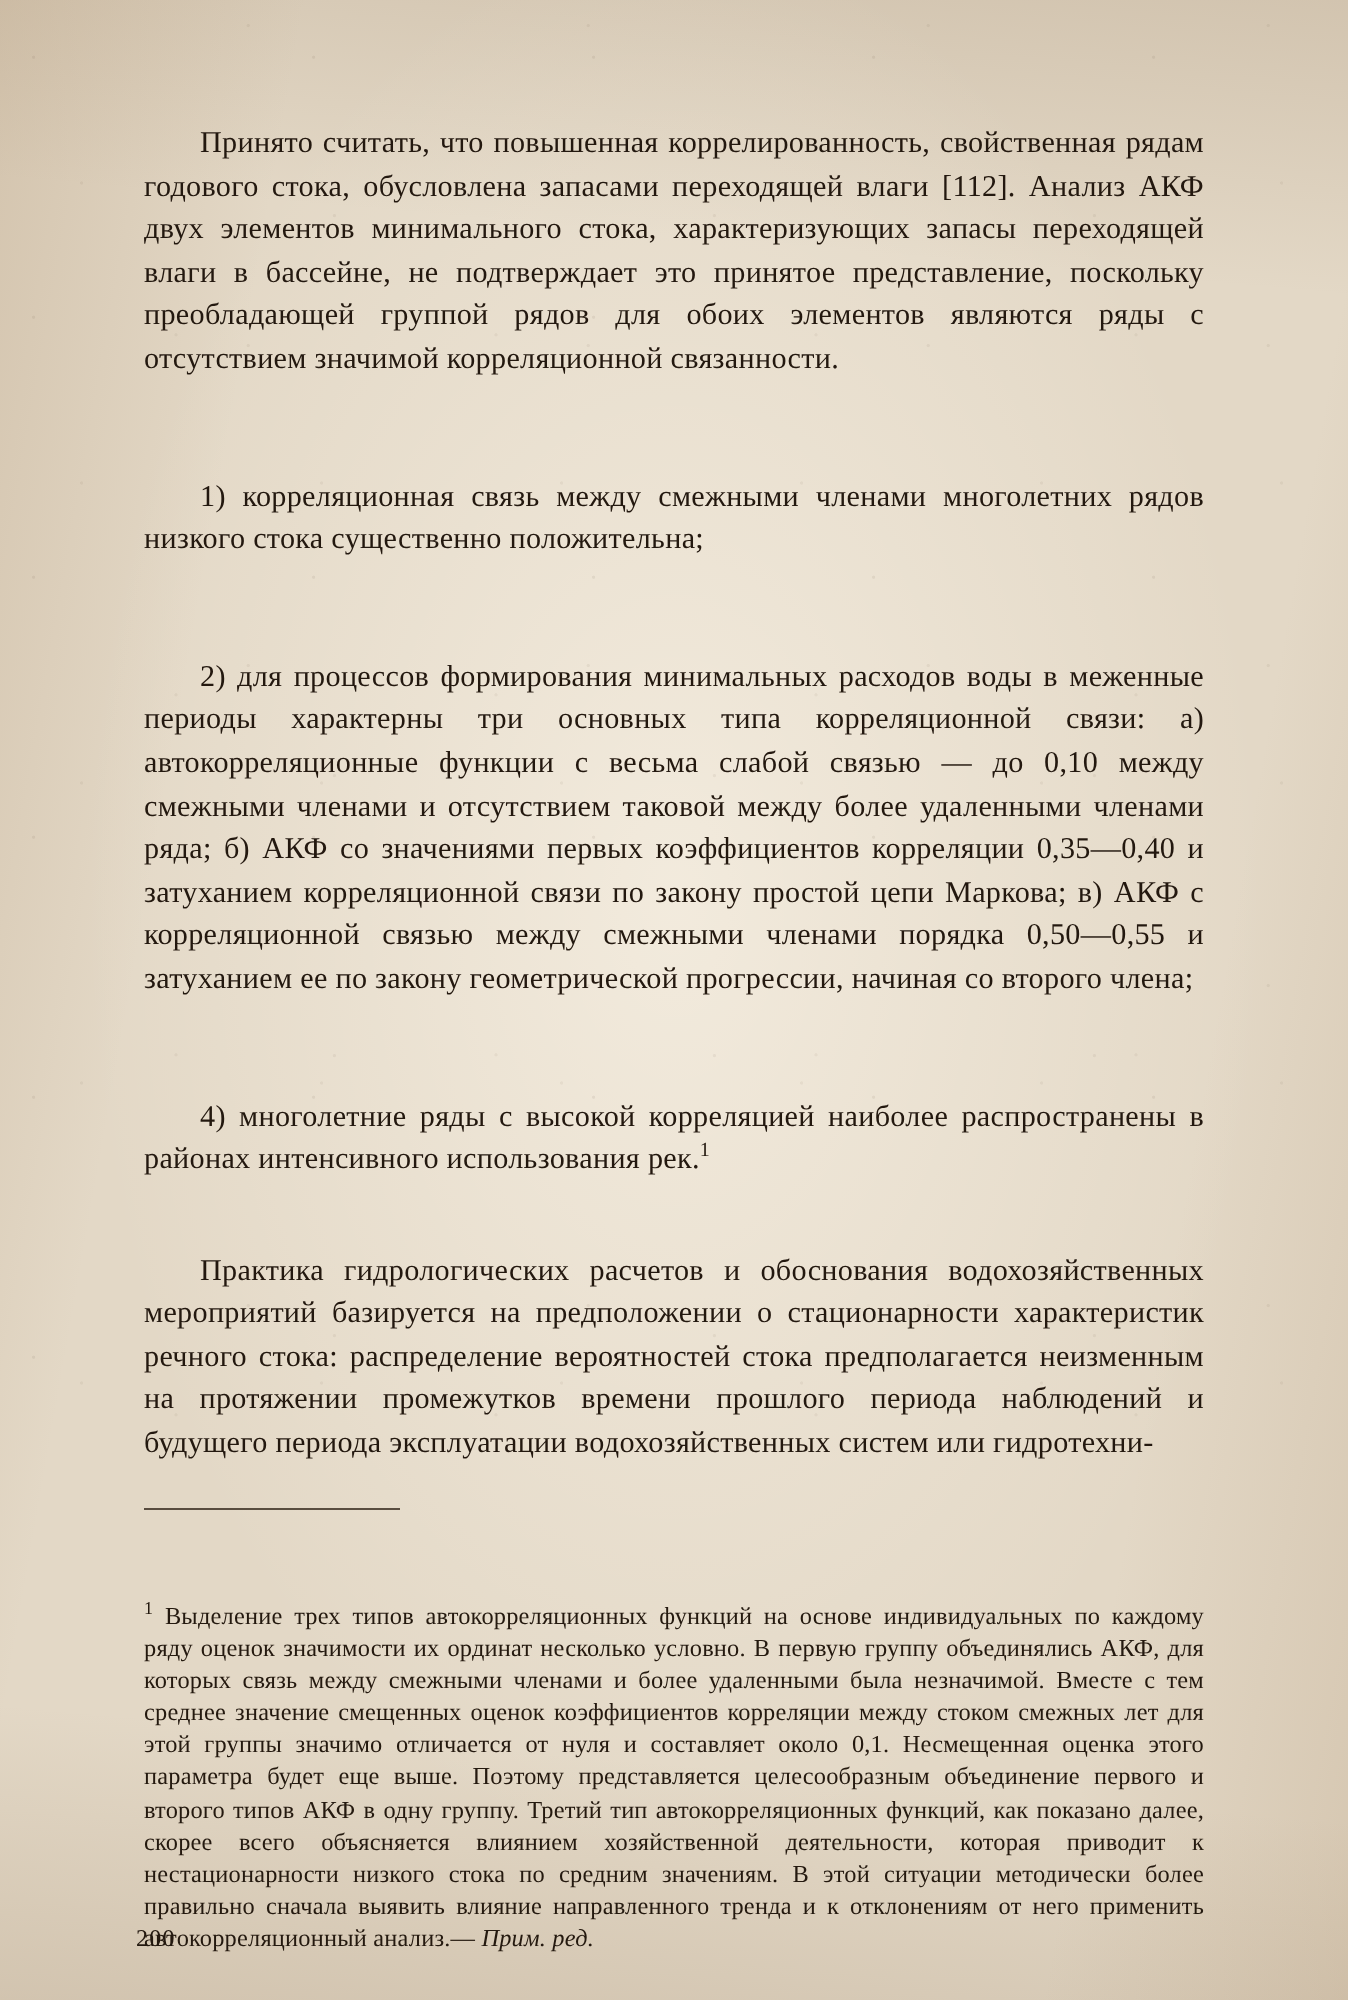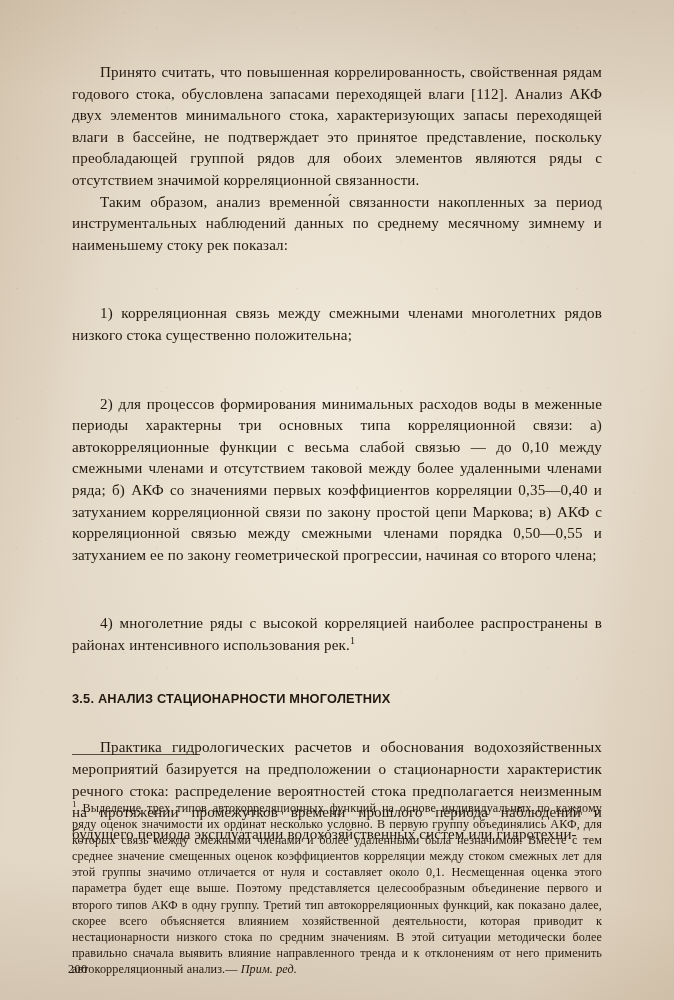--- a/index.html
+++ b/index.html
@@ -126,38 +126,34 @@
 <div class="paper"></div>
 
 <div class="page">
 
   <div class="content">
 
     <div class="blk">
       <p class="body">Принято считать, что повышенная коррелированность, свойственная рядам годового стока, обусловлена запасами переходящей влаги [112]. Анализ АКФ двух элементов минимального стока, характеризующих запасы переходящей влаги в бассейне, не подтверждает это принятое представление, поскольку преобладающей группой рядов для обоих элементов являются ряды с отсутствием значимой корреляционной связанности.</p>
     </div>
 
-    <div class="blk">
-      <p class="body">Таким образом, анализ временно́й связанности накопленных за период инструментальных наблюдений данных по среднему месячному зимнему и наименьшему стоку рек показал:</p>
-    </div>
 
     <div class="blk">
       <p class="body item">1) корреляционная связь между смежными членами многолетних рядов низкого стока существенно положительна;</p>
     </div>
 
     <div class="blk">
       <p class="body item">2) для процессов формирования минимальных расходов воды в меженные периоды характерны три основных типа корреляционной связи: а) автокорреляционные функции с весьма слабой связью — до 0,10 между смежными членами и отсутствием таковой между более удаленными членами ряда; б) АКФ со значениями первых коэффициентов корреляции 0,35—0,40 и затуханием корреляционной связи по закону простой цепи Маркова; в) АКФ с корреляционной связью между смежными членами порядка 0,50—0,55 и затуханием ее по закону геометрической прогрессии, начиная со второго члена;</p>
     </div>
 
     <div class="blk">
       <p class="body item"><span>4) многолетние ряды с высокой корреляцией наиболее распространены в районах интенсивного использования рек.</span><span class="sup">1</span></p>
     </div>
 
     <div class="sec-wrap">
-      <h2 class="section">3.5. АНАЛИЗ СТАЦИОНАРНОСТИ МНОГОЛЕТНИХ</h2>
     </div>
 
     <div class="blk">
       <p class="body">Практика гидрологических расчетов и обоснования водохозяйственных мероприятий базируется на предположении о стационарности характеристик речного стока: распределение вероятностей стока предполагается неизменным на протяжении промежутков времени прошлого периода наблюдений и будущего периода эксплуатации водохозяйственных систем или гидротехни-</p>
     </div>
 
   </div>
 
   <div class="footnote-rule"></div>
 

